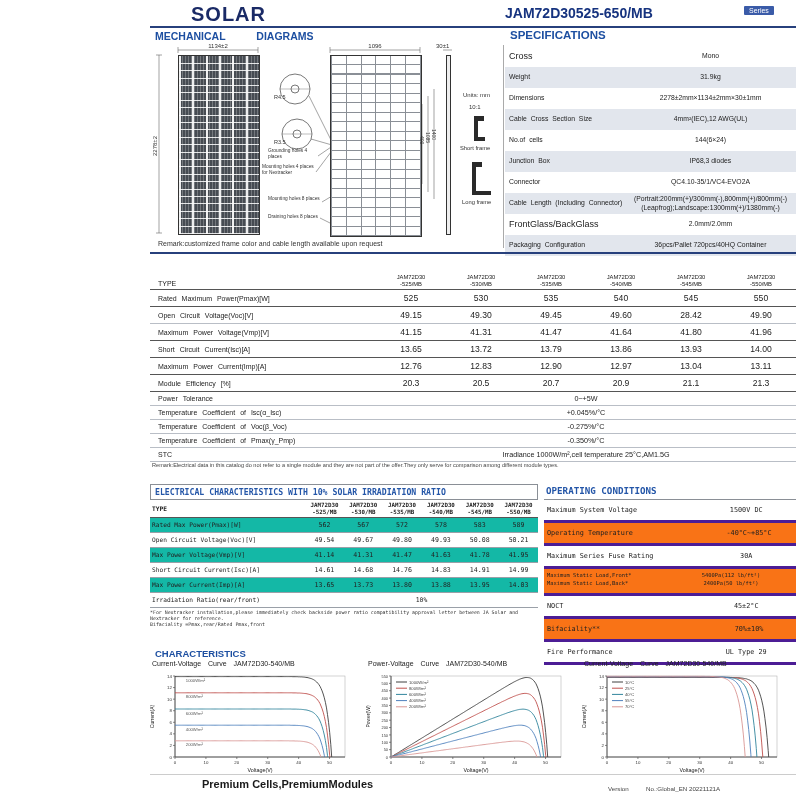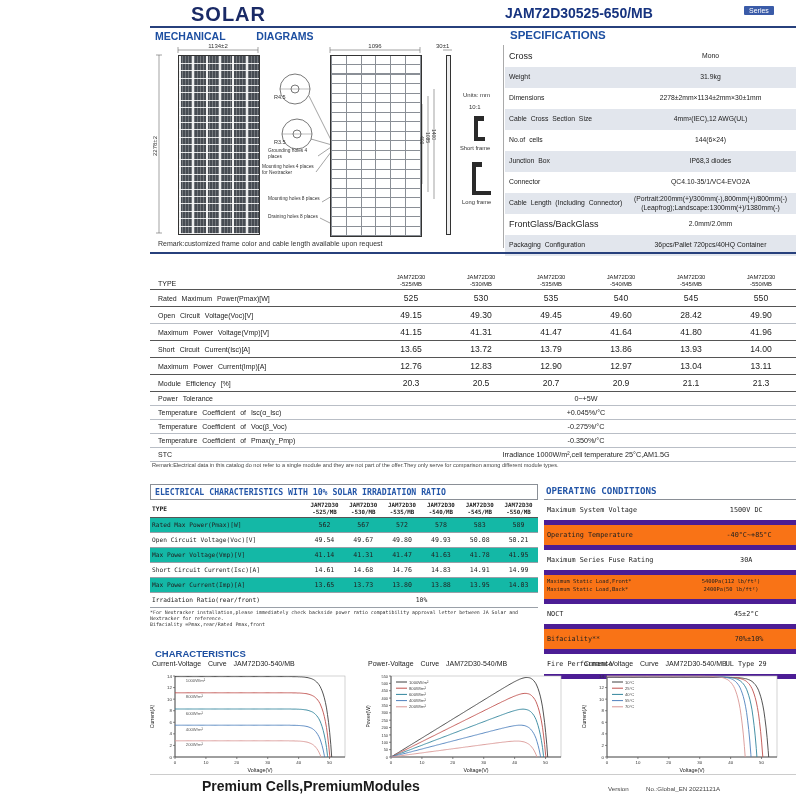--- a/index.html
+++ b/index.html
@@ -60,36 +60,36 @@
   table.irr{border-collapse:collapse;width:388px;margin-top:1px;}
   table.irr td{padding:0;}
   table.irr .lblcell{width:152px;font-size:6.2px;text-align:left;padding-left:2px;}
   table.irr tr{height:15px;border-bottom:1px solid #9aa0a8;}
   table.irr tr.typerow{height:16px;border-bottom:1px solid #555;}
   table.irr tr.shade{background:#14b8a6;}
   table.irr td.val{text-align:center;font-size:6.6px;}
   #irr-foot{font-size:4.9px;line-height:1.25;margin-top:1px;color:#333;}
   #op-box{left:544px;top:484px;width:252px;}
   #op-head{font-size:9.2px;font-weight:bold;color:#2456a8;border-bottom:1px solid #8a8f96;padding:1px 2px 3px;}
-  .op-row{display:flex;align-items:center;min-height:20px;border-bottom:5px solid #4c1d95;font-size:6.8px;}
+  .op-row{display:flex;align-items:center;min-height:20px;border-bottom:3px solid #4c1d95;font-size:6.8px;}
   .op-row.shade{background:#f97316;gap:14px;}
   .op-label{width:150px;padding-left:3px;line-height:1.2;}
   .op-value{width:100px;text-align:center;line-height:1.2;}
   .op-two{display:block;padding:2px 0;}
   .op-two .line{display:flex;font-size:5.4px;line-height:1.5;}
   .op-two .line span:first-child{width:120px;padding-left:3px;}
   .op-two .line span:last-child{width:128px;text-align:center;}
   
   #char-title{left:155px;top:648px;font-size:9.5px;font-weight:bold;color:#1d4fa1;}
   #charts{left:148px;top:660px;width:650px;display:flex;}
   .chart-block{width:212px;margin-right:4px;}
   .chart-title{font-size:7px;color:#222;word-spacing:5px;padding-left:4px;height:11px;}
   
   #foot-rule{left:150px;top:774px;width:646px;border-top:1px solid #ccc;}
-  #tagline{left:175px;top:778px;font-size:14px;font-weight:bold;color:#1a1a1a;padding-left:27px;}
+  #tagline{left:175px;top:778px;font-size:11px;font-weight:bold;color:#1a1a1a;padding-left:27px;}
   #version-label{left:608px;top:785px;font-size:6.2px;color:#444;}
   #version-value{left:646px;top:785px;font-size:6.2px;color:#444;}
 </style>
 </head>
 <body>
 
 <div id="page">
 
   <div class="abs" id="brand">SOLAR</div>
   <div class="abs" id="model">JAM72D30525-650/MB</div>

